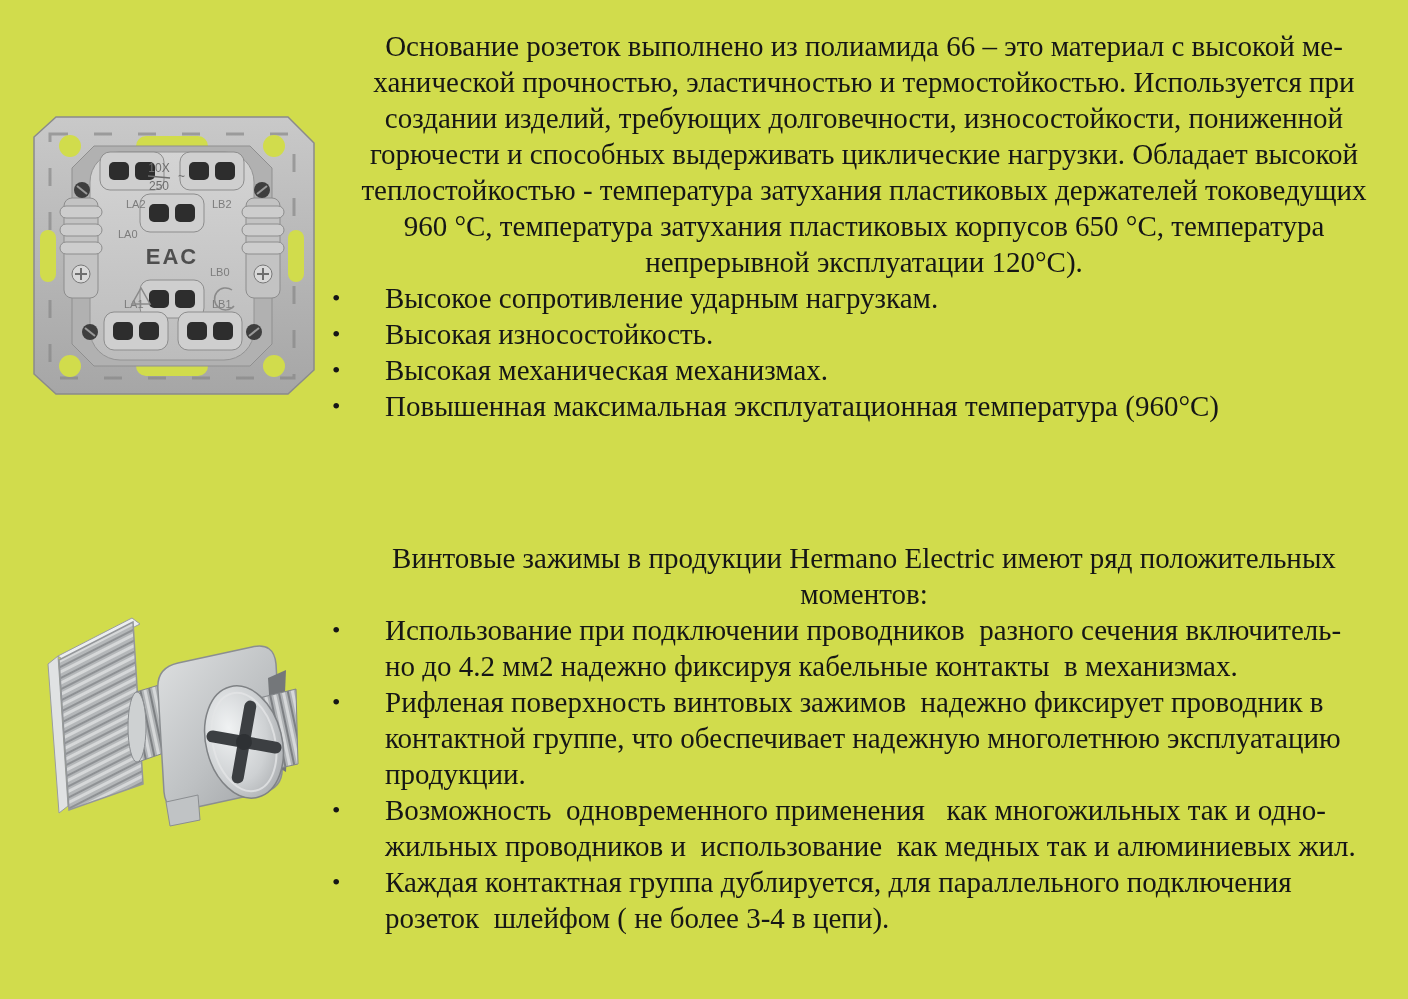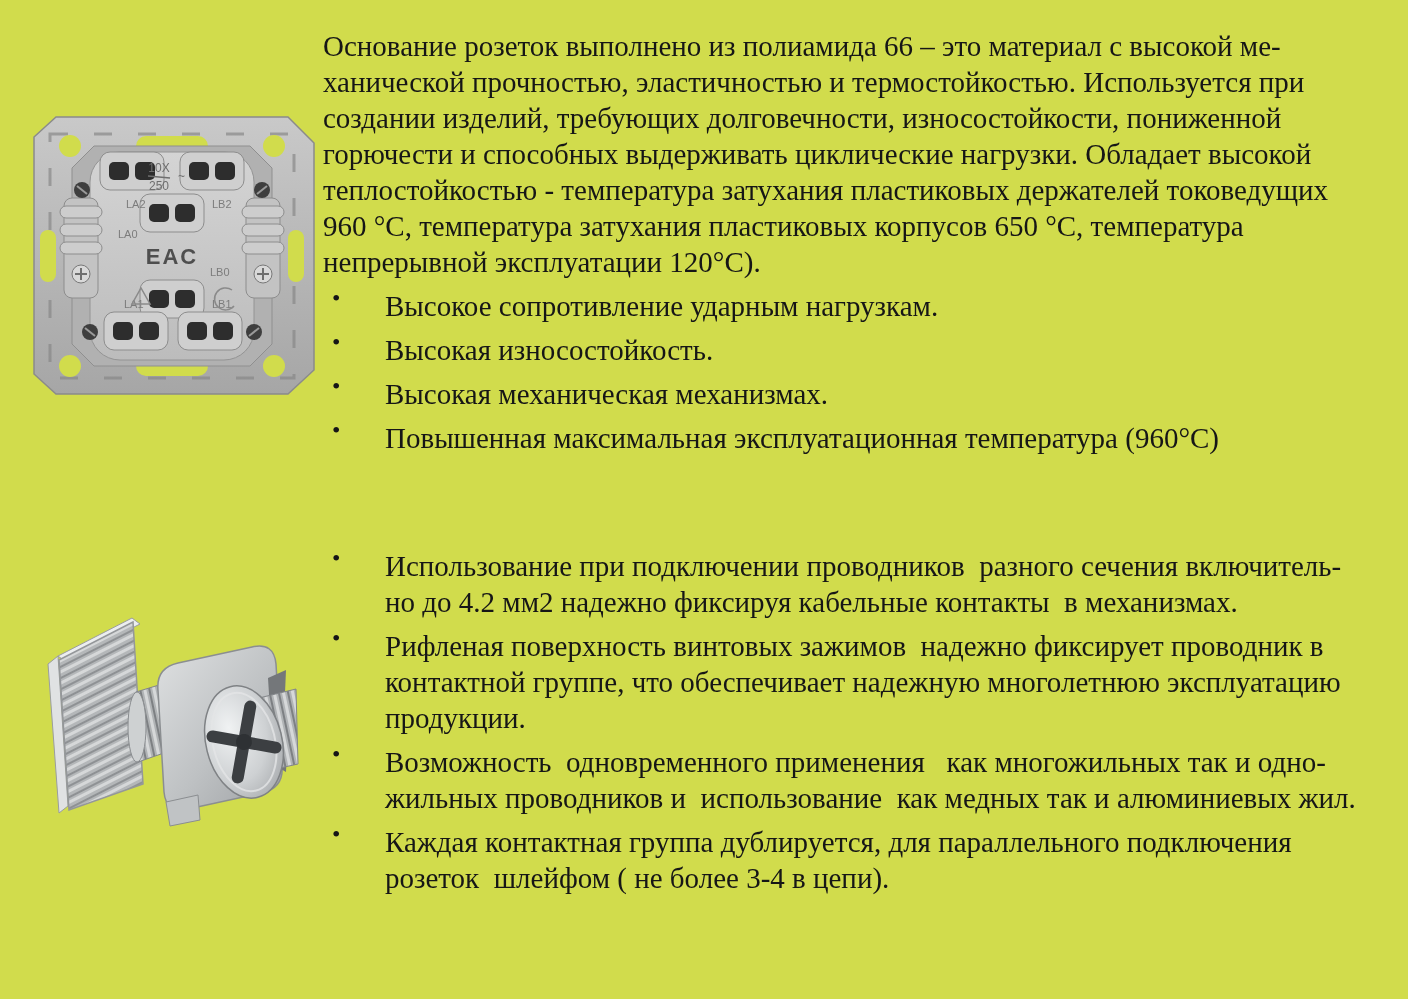--- a/index.html
+++ b/index.html
@@ -13,31 +13,31 @@
   }
   .text-block {
     position: absolute;
     left: 323px;
     width: 1082px;
     font-size: 29px;
     line-height: 36px;
   }
   .block-polyamide { top: 28px; }
   .block-screw { top: 540px; }
-  .para { margin: 0; white-space: pre-wrap; }
+  .para { margin: 0; white-space: pre-wrap; text-align: center; }
   ul.bullets { list-style: none; margin: 0; padding: 0; }
   ul.bullets li { display: flex; align-items: flex-start; }
   .dot {
     flex: 0 0 62px;
     box-sizing: border-box;
     padding-left: 9px;
     font-size: 24px;
     line-height: 36px;
   }
-  .li-text { flex: 1 1 auto; white-space: pre-wrap; margin-top: 8px; }
+  .li-text { flex: 1 1 auto; white-space: pre-wrap; }
   figure { margin: 0; padding: 0; position: absolute; }
   .socket-figure { left: 20px; top: 94px; width: 304px; height: 310px; }
   .screw-figure { left: 34px; top: 594px; width: 290px; height: 280px; }
   svg { display: block; }
   svg text { font-family: "Liberation Sans", "DejaVu Sans", sans-serif; }
   .engraved { fill: #7c7c7c; font-size: 11px; }
   .cert-mark { fill: #4e4e4e; font-size: 22px; font-weight: bold; letter-spacing: 2px; }
   .rating-mark { fill: #6e6e6e; font-size: 12px; }
 </style>
 </head>
@@ -231,20 +231,22 @@
         <span class="li-text">Высокая механическая механизмах.</span>
       </li>
       <li>
         <span class="dot">•</span>
         <span class="li-text">Повышенная максимальная эксплуатационная температура (960°С)</span>
       </li>
     </ul>
   </section>
 
   <section class="text-block block-screw">
+    <p class="para">Винтовые зажимы в продукции Hermano Electric имеют ряд положительных
+моментов:</p>
     <ul class="bullets">
       <li>
         <span class="dot">•</span>
         <span class="li-text">Использование при подключении проводников  разного сечения включитель-
 но до 4.2 мм2 надежно фиксируя кабельные контакты  в механизмах.</span>
       </li>
       <li>
         <span class="dot">•</span>
         <span class="li-text">Рифленая поверхность винтовых зажимов  надежно фиксирует проводник в
 контактной группе, что обеспечивает надежную многолетнюю эксплуатацию

